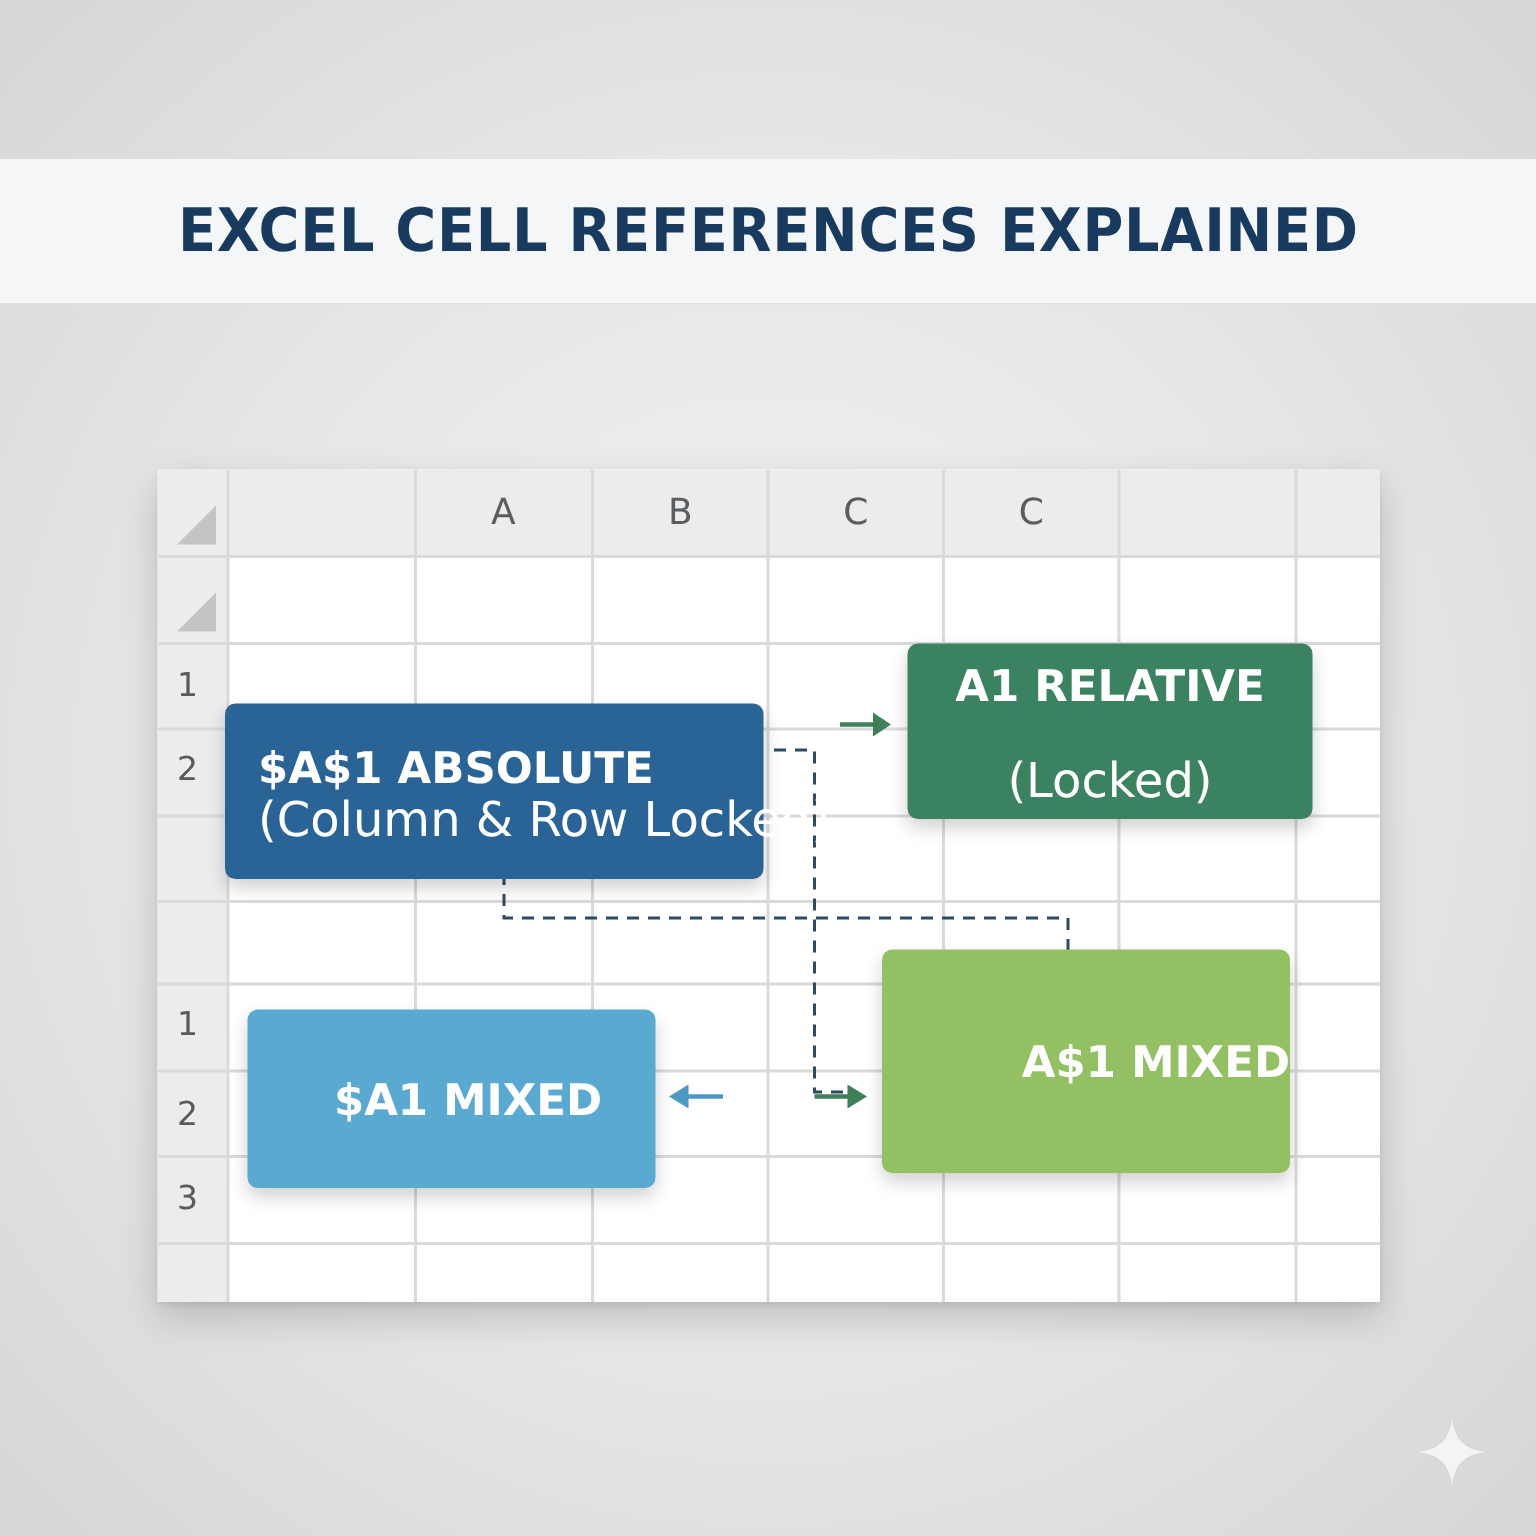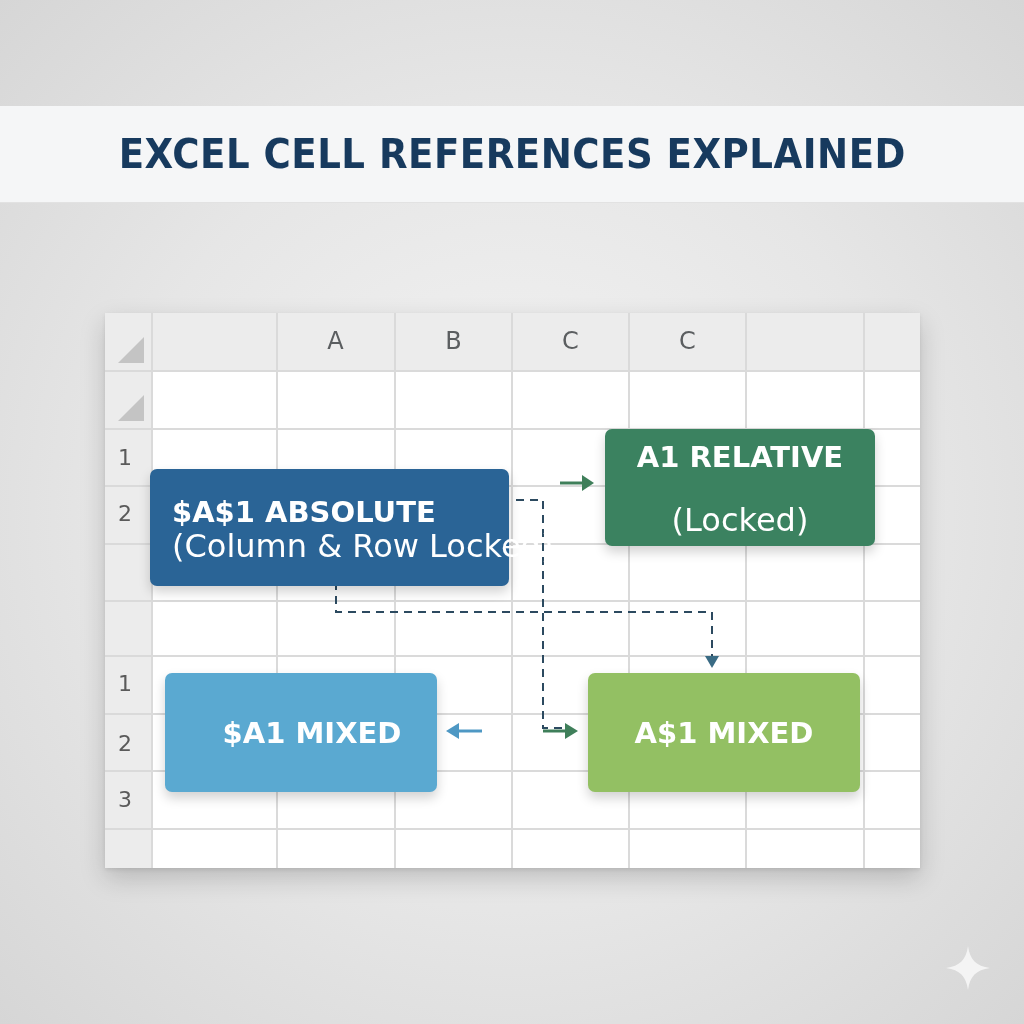--- a/index.html
+++ b/index.html
@@ -123,19 +123,19 @@
 
 <div class="card" style="left:605px;top:429px;width:270px;height:117px;background:#3b8260;align-items:center;gap:29px;">
   <div class="h">A1 RELATIVE</div>
   <div class="s">(Locked)</div>
 </div>
 
 <div class="card" style="left:165px;top:673px;width:272px;height:119px;background:#5aa9d1;padding-left:22px;box-sizing:border-box;align-items:center;">
   <div class="h">$A1  MIXED</div>
 </div>
 
-<div class="card" style="left:588px;top:673px;width:272px;height:119px;background:#93c063;align-items:center;">
+<div class="card" style="left:588px;top:633px;width:272px;height:149px;background:#93c063;align-items:flex-end;">
   <div class="h">A$1  MIXED</div>
 </div>
 
 <svg class="star" viewBox="0 0 48 48">
   <path d="M24 2 C26 16 32 22 46 24 C32 26 26 32 24 46 C22 32 16 26 2 24 C16 22 22 16 24 2 Z" fill="#f4f4f4"></path>
 </svg>
 
 </body></html>

